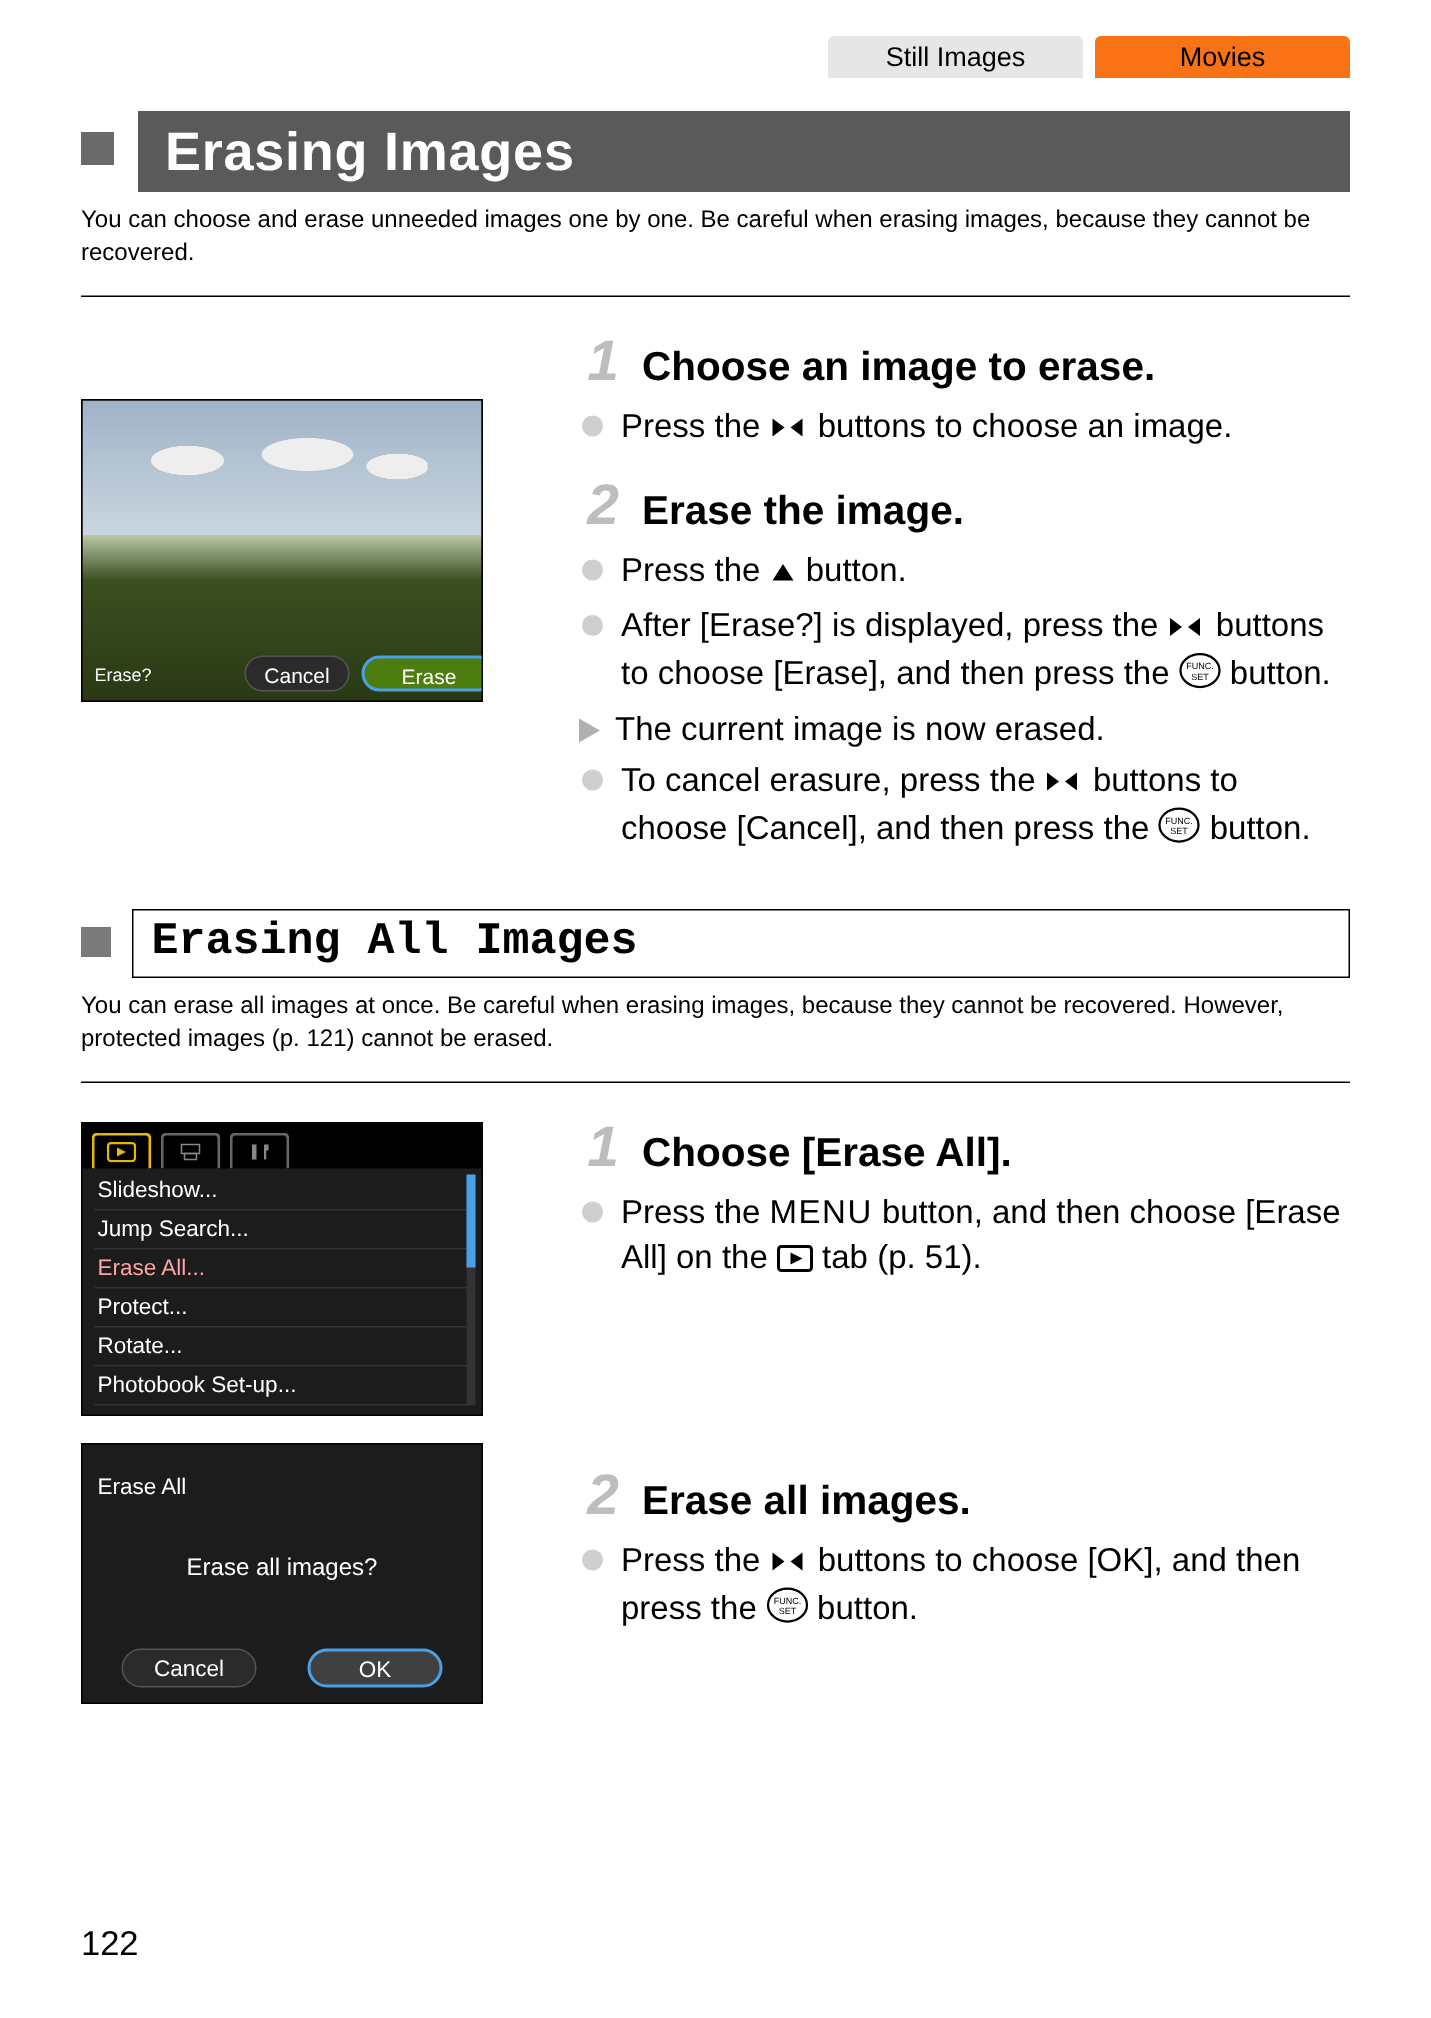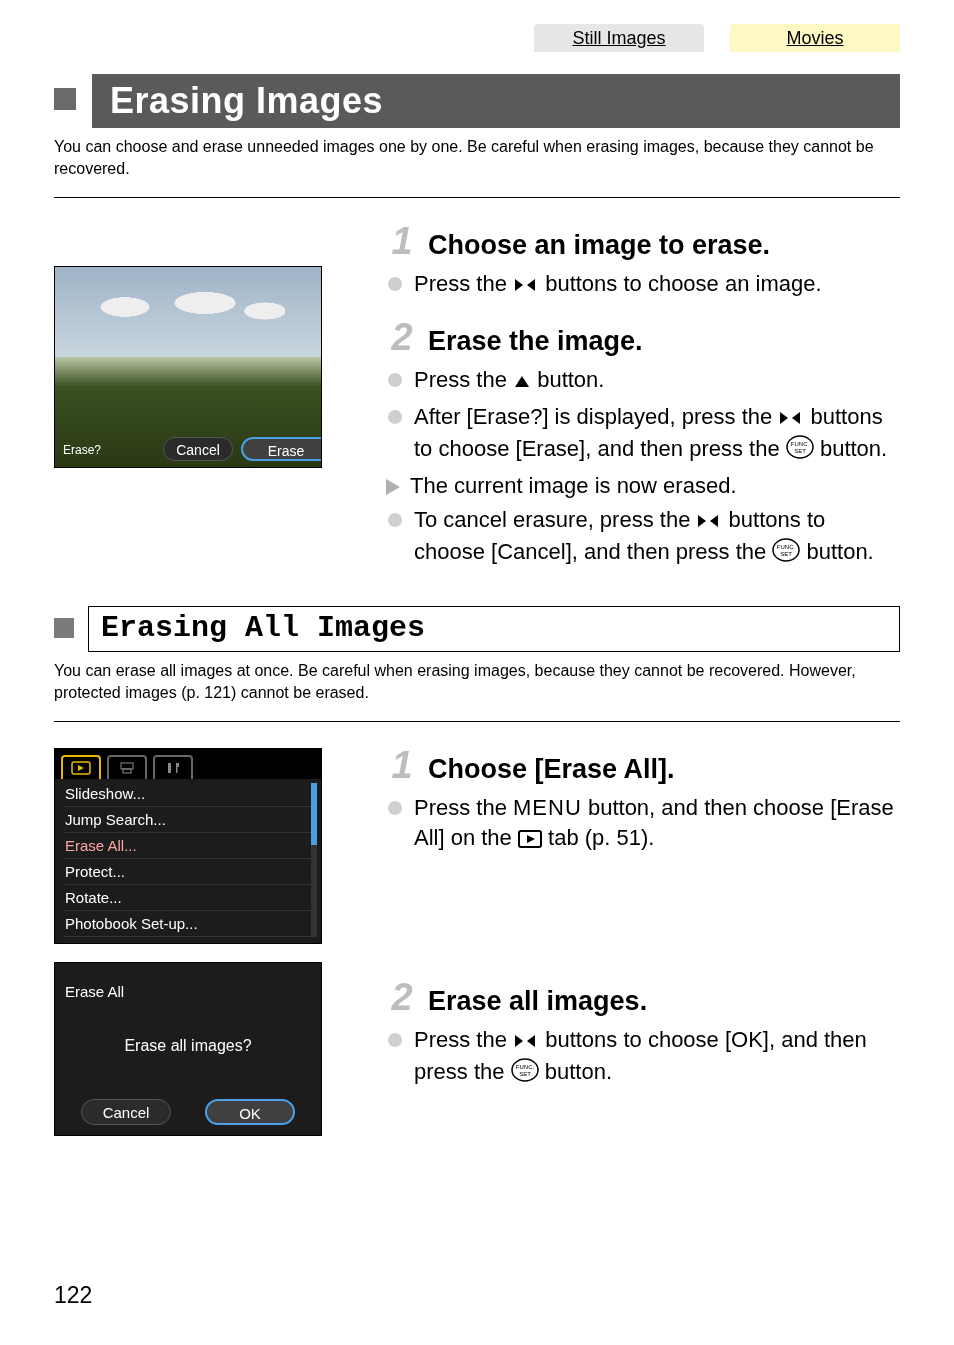--- a/index.html
+++ b/index.html
@@ -1,21 +1,21 @@
 <!DOCTYPE html>
 <html><head>
 <meta charset="utf-8">
 <style>
   * { box-sizing: border-box; margin: 0; padding: 0; }
   html, body { width: 954px; height: 1345px; background: #fff; font-family: Arial, Helvetica, sans-serif; color: #000; }
   .page { padding: 40px 54px 0 54px; position: relative; height: 100%; }
 
-  .mode-tabs { position: absolute; top: 24px; right: 54px; display: flex; gap: 18px; text-decoration: underline; }
+  .mode-tabs { position: absolute; top: 24px; right: 54px; display: flex; gap: 0; }
   .mode-tab { width: 170px; height: 28px; line-height: 28px; text-align: center; font-size: 18px; color: #000; background: #e6e6e6; border-radius: 4px 4px 0 0; }
-  .mode-tab + .mode-tab { margin-left: 8px; background: #fef9c3; }
+  .mode-tab + .mode-tab { margin-left: 8px; background: #f97316; }
 
   .section-title-bar { margin-top: 34px; display: flex; align-items: center; }
   .sq { width: 22px; height: 22px; background: #6a6a6a; margin-right: 16px; flex: 0 0 auto; position: relative; top: -2px; }
   .title-strip { flex: 1; background: #5a5a5a; color: #fff; font-weight: 900; font-family: Arial, Helvetica, sans-serif; font-size: 36px; padding: 6px 18px; letter-spacing: 0.5px; }
   .intro { font-size: 16px; line-height: 1.35; margin-top: 8px; }
   .hr { height: 1px; background: #000; margin-top: 18px; }
 
   .step-block { display: flex; margin-top: 22px; }
   .left-col { width: 306px; flex: 0 0 auto; }
   .right-col { flex: 1; padding-left: 24px; }
@@ -32,21 +32,21 @@
   .inline-icon { display: inline-block; vertical-align: -3px; }
   .lr-arrows svg, .up-arrow svg, .func-btn svg, .menu-text, .play-tab svg { display: inline-block; }
 
   
   .cam1 { width: 268px; height: 202px; background: #111; border: 1px solid #000; position: relative; overflow: hidden; margin-top: 46px; }
   .cam1 .sky { position:absolute; inset:0; background: linear-gradient(#9fb3c7 0%, #c9d6df 45%, #b8c6a4 45%, #3b5021 60%, #2a3914 100%); }
   .cam1 .clouds { position:absolute; top:20px; left:30px; width:200px; height:40px; background: radial-gradient(ellipse 40px 16px at 20% 50%, #eee 0 60%, transparent 62%), radial-gradient(ellipse 50px 18px at 60% 40%, #eee 0 60%, transparent 62%), radial-gradient(ellipse 34px 14px at 90% 60%, #eee 0 60%, transparent 62%); }
   .cam1 .label { position:absolute; left:8px; bottom:10px; color:#fff; font-size:12px; }
   .cam1 .btn { position:absolute; bottom:6px; height:24px; border-radius:12px; color:#fff; font-size:14px; text-align:center; line-height:24px; }
   .cam1 .btn.cancel { left:108px; width:70px; background:#2b2b2b; border:1px solid #555; }
-  .cam1 .btn.erase  { left:186px; width:90px; background:#404040; border:2px solid #4aa0e6; }
+  .cam1 .btn.erase  { left:186px; width:90px; background:#4d7c0f; border:2px solid #4aa0e6; }
 
   
   .sub-section { margin-top: 36px; }
   .sub-title { font-weight:900; font-size:30px; font-family: Liberation Mono, monospace; padding-left: 4px; }
   .sub-wrap { display:flex; align-items:center; }
   .sub-left-sq { width:20px; height:20px; background:#7a7a7a; margin-right:14px; position:relative; top:-1px; }
   .sub-box { border:1px solid #000; flex:1; padding:4px 12px 6px 12px; }
   .sub-box .sub-title { padding-left:0; }
 
   

